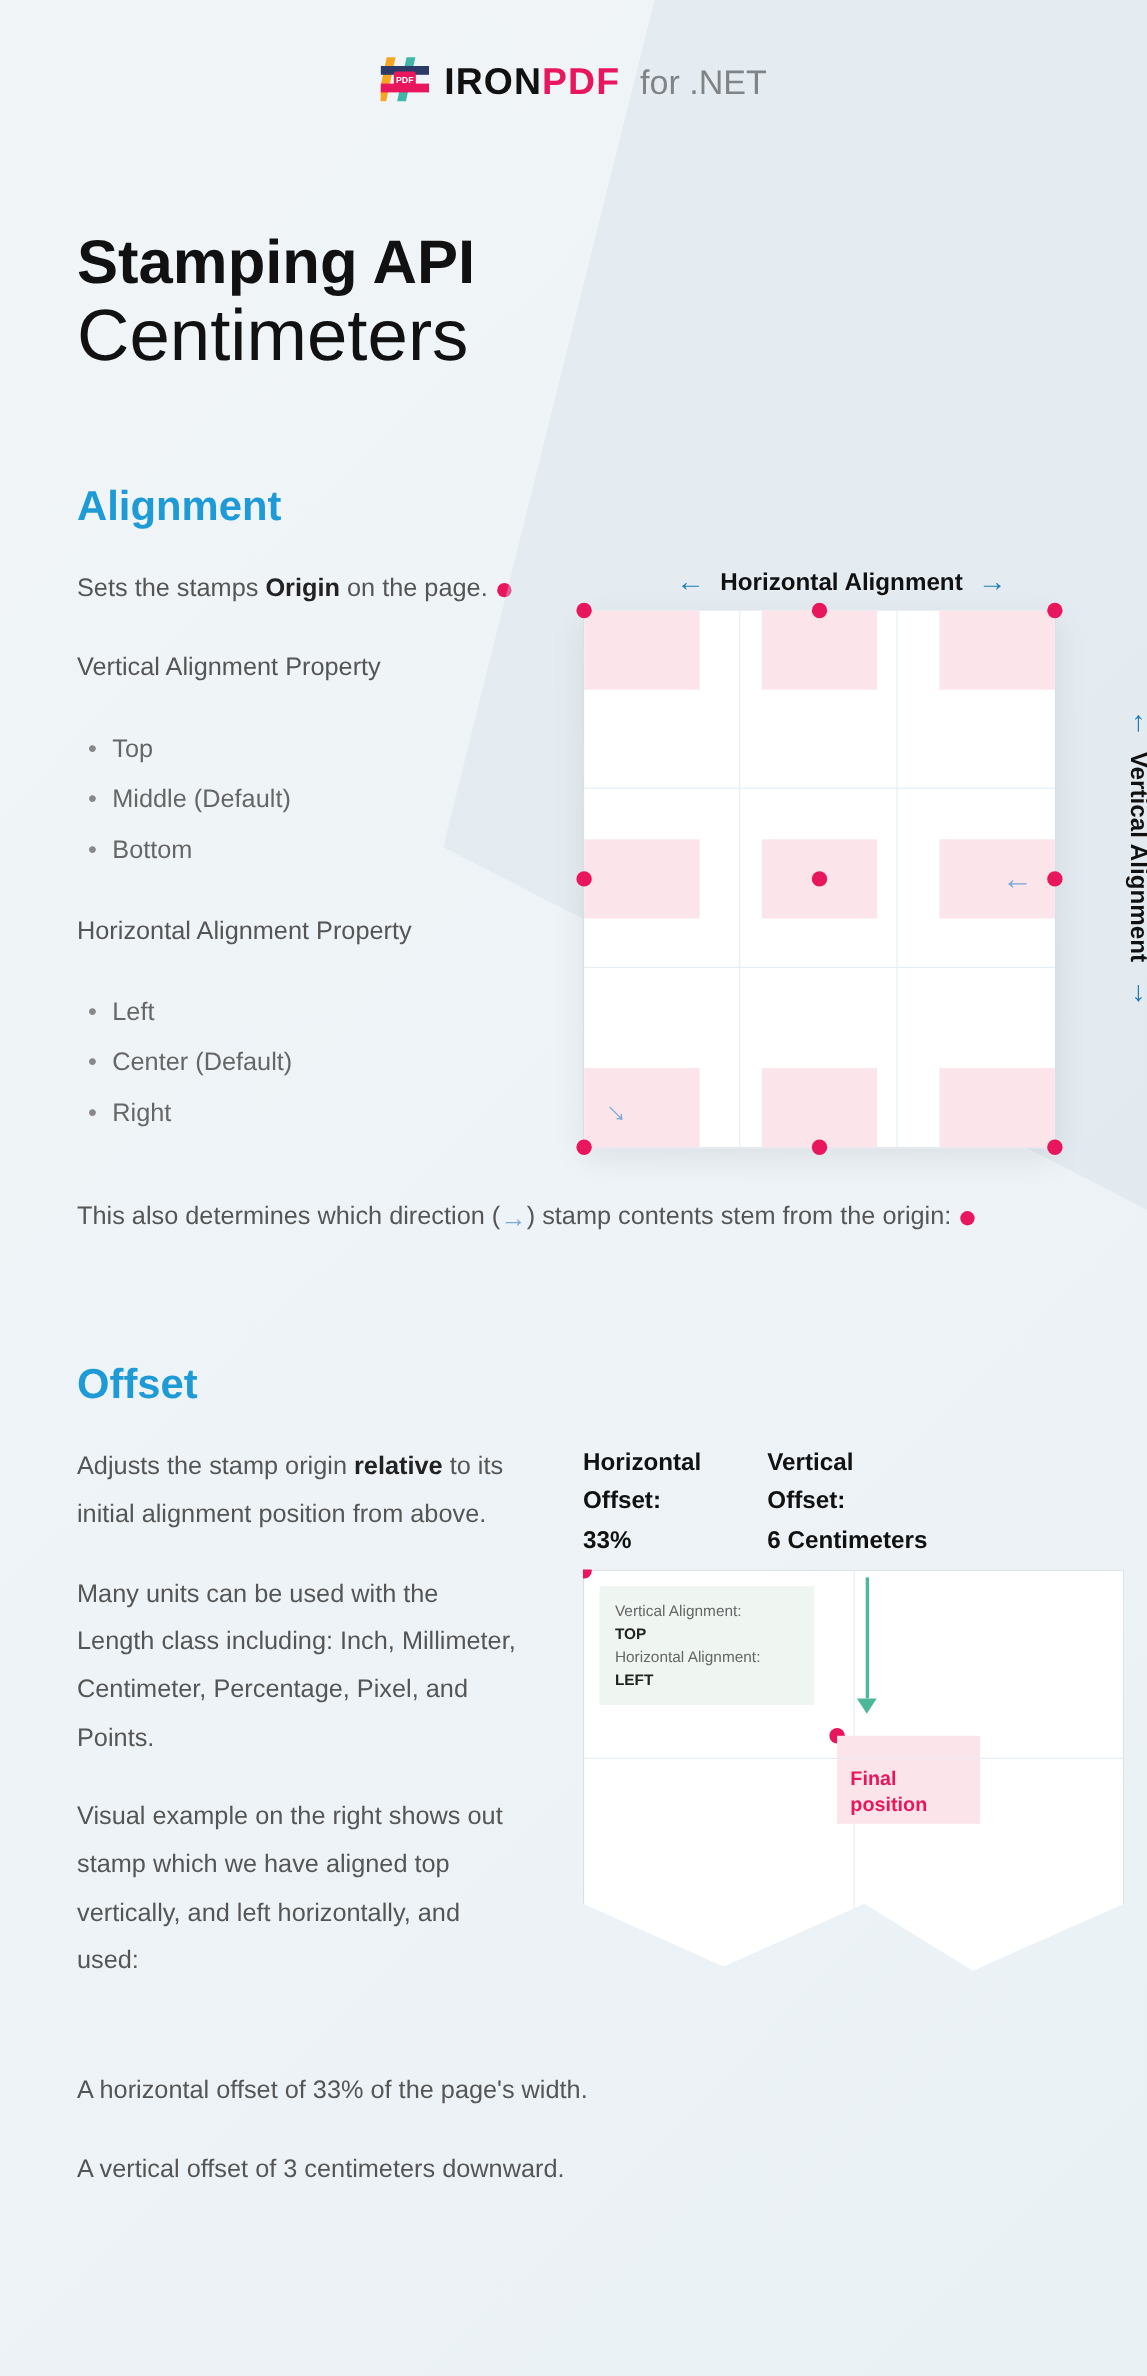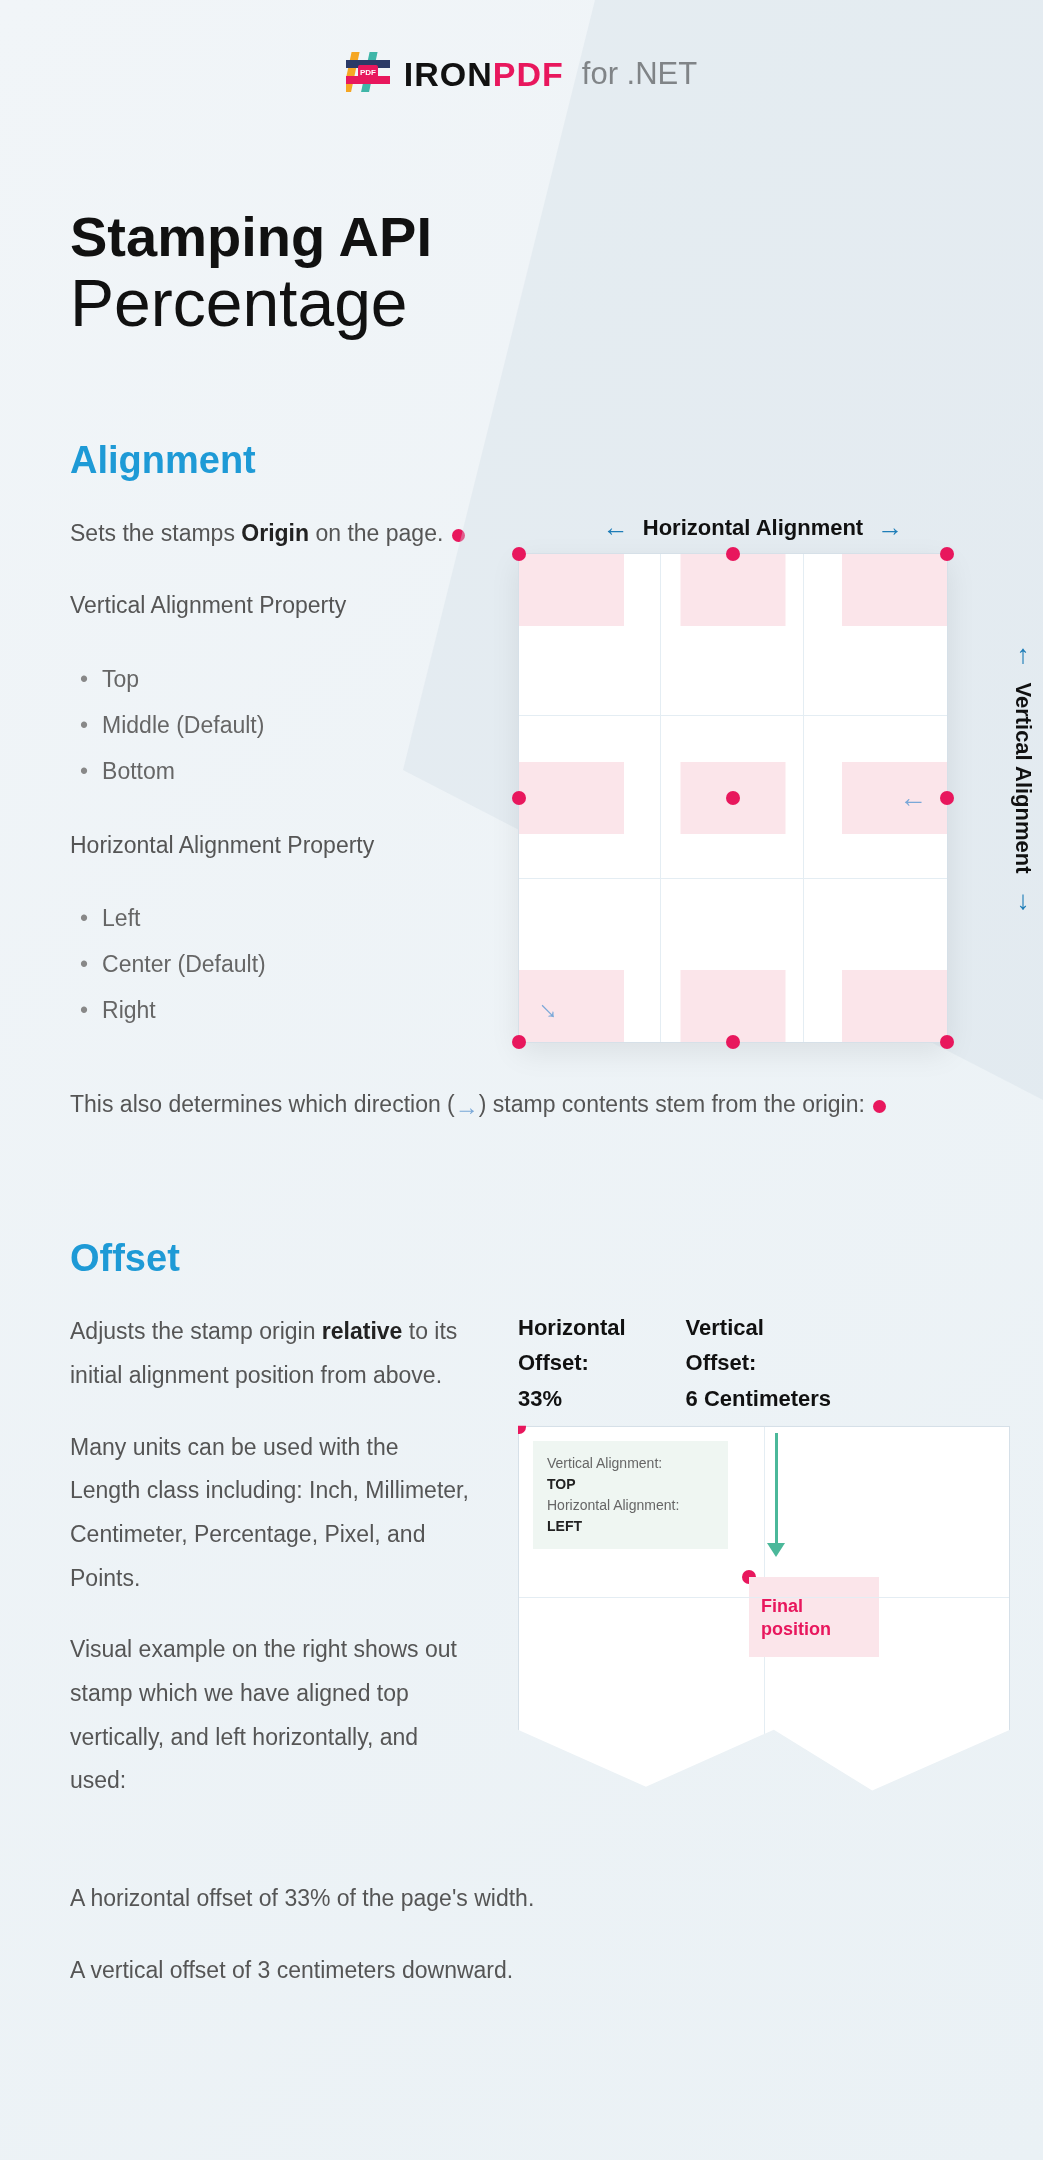--- a/index.html
+++ b/index.html
@@ -67,21 +67,21 @@
     padding: 60px 70px 20px 70px;
   }
   .section h2 {
     font-size: 38px;
     font-weight: 700;
     color: #1e9ad6;
     margin-bottom: 30px;
   }
   .two-col {
     display: flex;
-    gap: 48px;
+    gap: 60px;
     align-items: flex-start;
   }
   .text-col { flex: 0 0 400px; }
   .graphic-col { flex: 1; position: relative; }
   p.body {
     font-size: 23px;
     line-height: 1.9;
     color: #555;
     margin-bottom: 28px;
     font-weight: 400;
@@ -255,21 +255,21 @@
   }
   .info-box b { color: #222; }
   .final-pos {
     position: absolute;
     top: 150px; left: 230px;
     width: 130px; height: 80px;
     background: #fbe5ea;
     color: #e8175d;
     font-size: 18px;
     font-weight: 700;
-    padding: 18px 12px;
+    padding: 28px 12px;
     line-height: 1.3;
   }
   .odot {
     position: absolute;
     width: 14px; height: 14px;
     background: #e8175d;
     border-radius: 50%;
   }
   .odot.start { top: -7px; left: -7px; }
   .odot.end   { top: 143px; left: 223px; }
@@ -312,21 +312,21 @@
       </span>
       <span class="logo-brand">
         <span>IRON</span><span class="pdf">PDF</span>
       </span>
       <span class="logo-sub">for .NET</span>
     </div>
   </div>
 
   <div class="title-block">
     <div class="title-bold">Stamping API</div>
-    <div class="title-light">Percentage</div>
+    <div class="title-light">Centimeters</div>
   </div>
 
   <div class="section">
     <h2>Alignment</h2>
     <div class="two-col">
       <div class="text-col">
         <p class="body">
           <span>Sets the stamps </span>
           <strong>Origin</strong>
           <span> on the page. </span>

